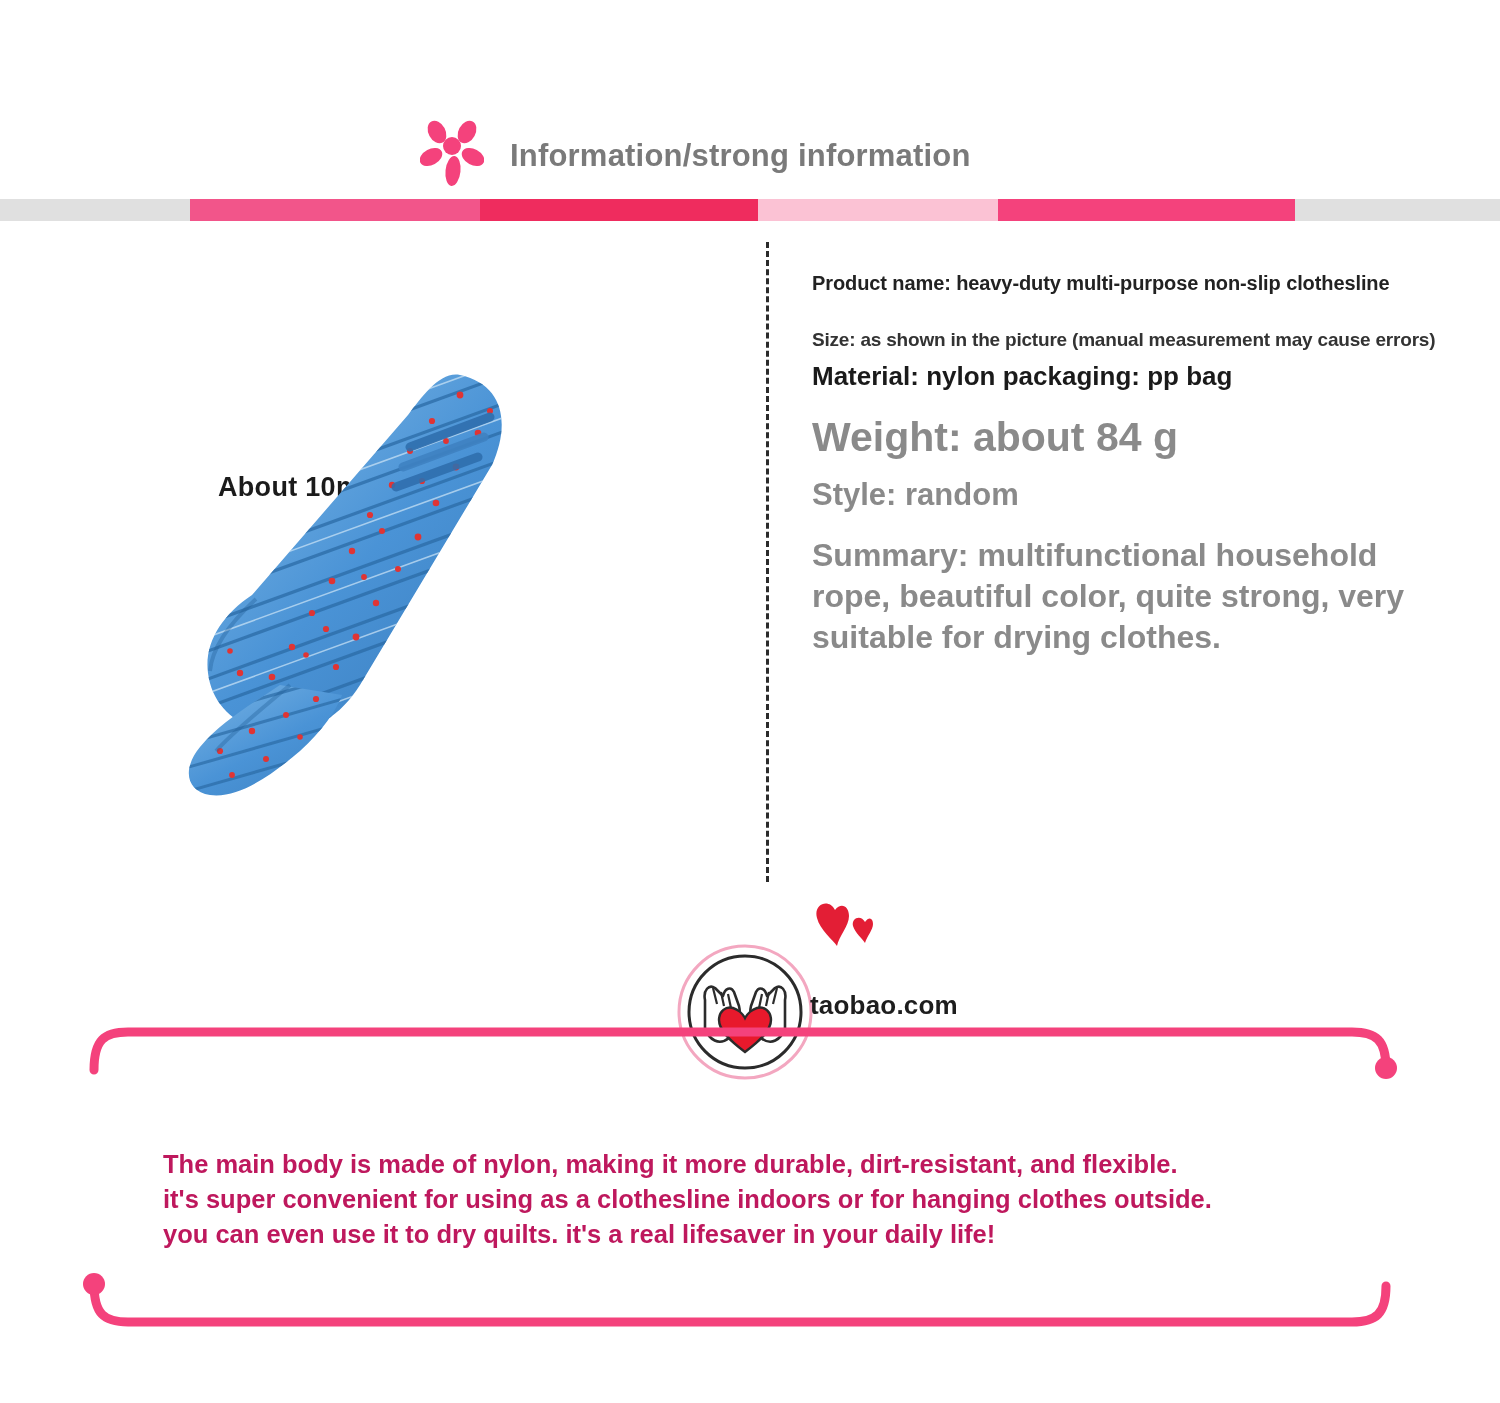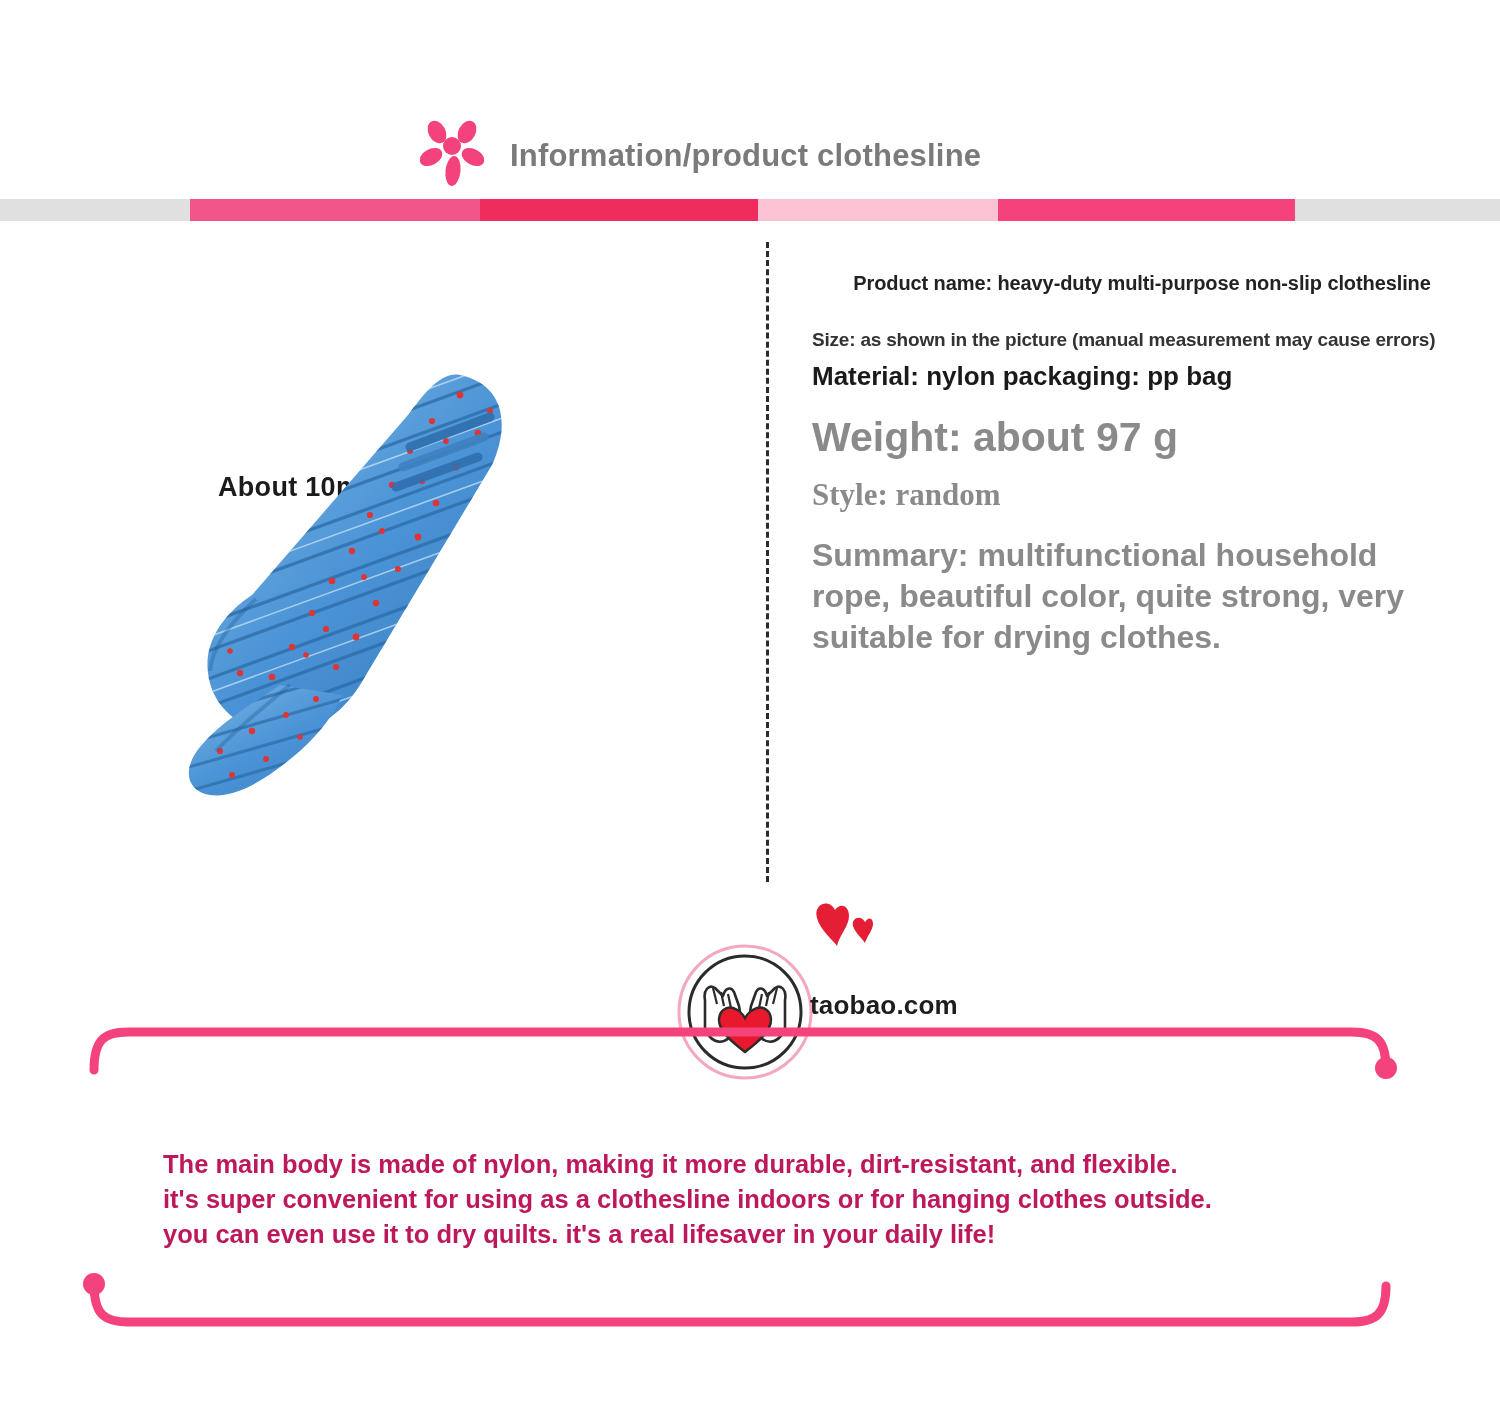--- a/index.html
+++ b/index.html
@@ -103,21 +103,20 @@
   }
   .info-line { margin: 0 0 10px 0; }
 
   .line-name {
     font-size: 20px;
     font-weight: bold;
     color: #222222;
     margin-bottom: 34px;
     white-space: nowrap;
     letter-spacing: -0.1px;
-    text-align: center;
   }
   .line-size {
     font-size: 19px;
     font-weight: bold;
     color: #333333;
     white-space: nowrap;
     letter-spacing: -0.2px;
   }
   .line-material {
     font-size: 26px;
@@ -132,21 +131,20 @@
     color: #8a8a8a;
     margin-bottom: 16px;
     white-space: nowrap;
   }
   .line-style {
     font-size: 31px;
     font-weight: bold;
     color: #8a8a8a;
     margin-bottom: 22px;
     white-space: nowrap;
-    font-family: Liberation Serif, serif;
   }
   .line-summary {
     font-size: 32px;
     font-weight: bold;
     color: #8a8a8a;
     line-height: 1.28;
     width: 640px;
   }
 
   
@@ -220,21 +218,21 @@
         <g fill="#f4427c">
           <ellipse cx="32" cy="30" rx="9" ry="9"></ellipse>
           <ellipse cx="17" cy="16" rx="8.5" ry="12" transform="rotate(-28 17 16)"></ellipse>
           <ellipse cx="47" cy="16" rx="8.5" ry="12" transform="rotate(28 47 16)"></ellipse>
           <ellipse cx="11" cy="41" rx="8" ry="12" transform="rotate(62 11 41)"></ellipse>
           <ellipse cx="53" cy="41" rx="8" ry="12" transform="rotate(-62 53 41)"></ellipse>
           <ellipse cx="33" cy="55" rx="7.5" ry="15" transform="rotate(6 33 55)"></ellipse>
         </g>
       </svg>
     </span>
-    <span class="header-title">Information/product clothesline</span>
+    <span class="header-title">Information/strong information</span>
   </div>
 
   <div class="bar">
     <div class="seg" style="width:190px;background:#e0e0e0;"></div>
     <div class="seg" style="width:290px;background:#f2558a;"></div>
     <div class="seg" style="width:278px;background:#ef2c5e;"></div>
     <div class="seg" style="width:240px;background:#fbc2d4;"></div>
     <div class="seg" style="width:297px;background:#f4427c;"></div>
     <div class="seg" style="width:205px;background:#e0e0e0;"></div>
   </div>
@@ -365,21 +363,21 @@
     </svg>
   </div>
 </div>
 
 <div class="divider"></div>
 
 <div class="info">
   <p class="info-line line-name">Product name: heavy-duty multi-purpose non-slip clothesline</p>
   <p class="info-line line-size">Size: as shown in the picture (manual measurement may cause errors)</p>
   <p class="info-line line-material">Material: nylon packaging: pp bag</p>
-  <p class="info-line line-weight">Weight: about 97 g</p>
+  <p class="info-line line-weight">Weight: about 84 g</p>
   <p class="info-line line-style">Style: random</p>
   <p class="info-line line-summary">Summary: multifunctional household rope, beautiful color, quite strong, very suitable for drying clothes.</p>
 </div>
 
 <div class="badge-area">
   <span class="hearts-small">
     <svg width="80" height="56" viewBox="0 0 80 56">
       <path d="M22,10 C16,-2 0,4 4,18 C7,30 20,40 24,46 C26,36 36,26 36,16 C36,6 28,2 22,10 Z" fill="#e31e35"></path>
       <path d="M52,22 C48,14 38,18 40,26 C42,33 50,39 52,43 C54,36 60,30 60,24 C60,18 56,16 52,22 Z" fill="#e31e35"></path>
     </svg>

